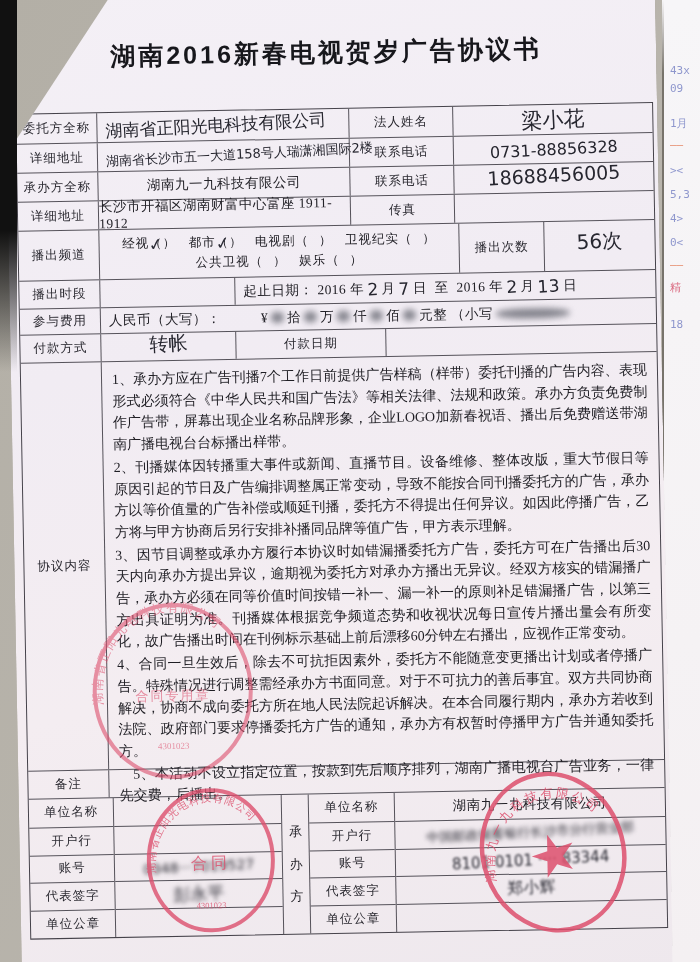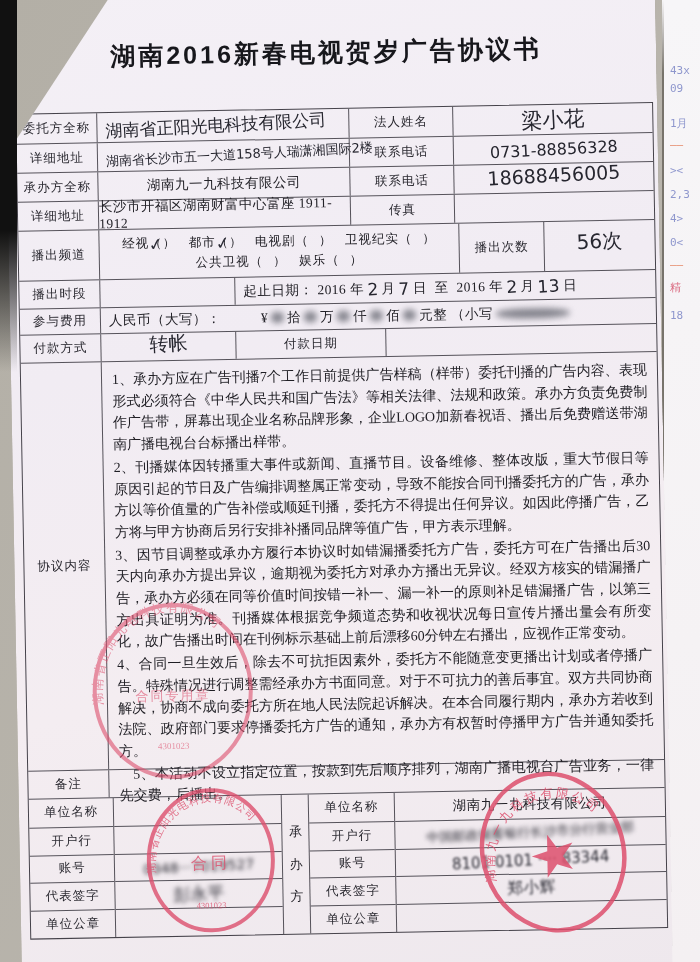--- a/index.html
+++ b/index.html
@@ -63,26 +63,26 @@
 <body>
 
 <div class="scan-bg"></div>
 
 <div class="side-strip">
   <span class="frag" style="top:64px">43x</span>
   <span class="frag" style="top:82px">09</span>
   <span class="frag" style="top:116px">1月</span>
   <span class="frag orange" style="top:138px">——</span>
   <span class="frag" style="top:164px">&gt;&lt;</span>
-  <span class="frag" style="top:188px">2,3</span>
+  <span class="frag" style="top:188px">5,3</span>
   <span class="frag" style="top:212px">4&gt;</span>
   <span class="frag" style="top:236px">0&lt;</span>
   <span class="frag orange" style="top:258px">——</span>
   <span class="frag red" style="top:280px">精</span>
-  <span class="frag" style="top:309px">18</span>
+  <span class="frag" style="top:318px">18</span>
 </div>
 <div class="gap-line"></div>
 
 <div class="paper">
 
   <div class="title">湖南2016新春电视贺岁广告协议书</div>
 
   <div class="tbl">
 
     <div class="row" style="height:29px">

